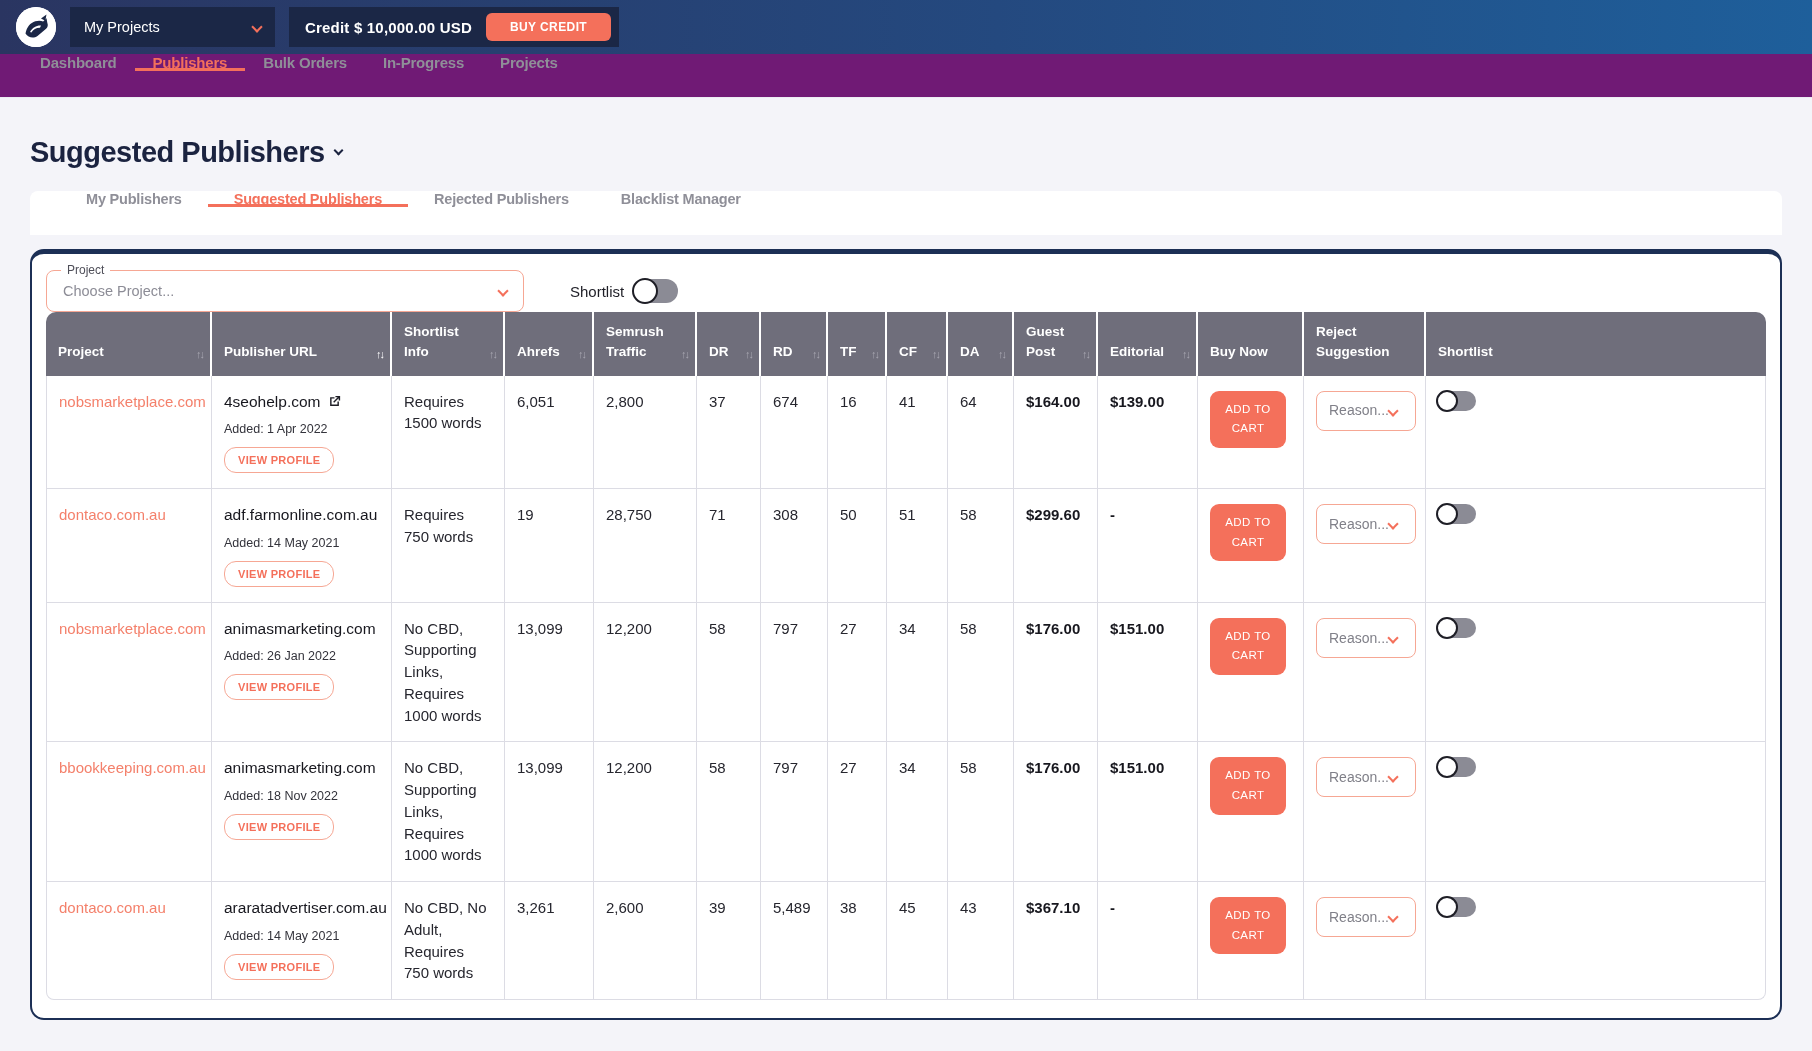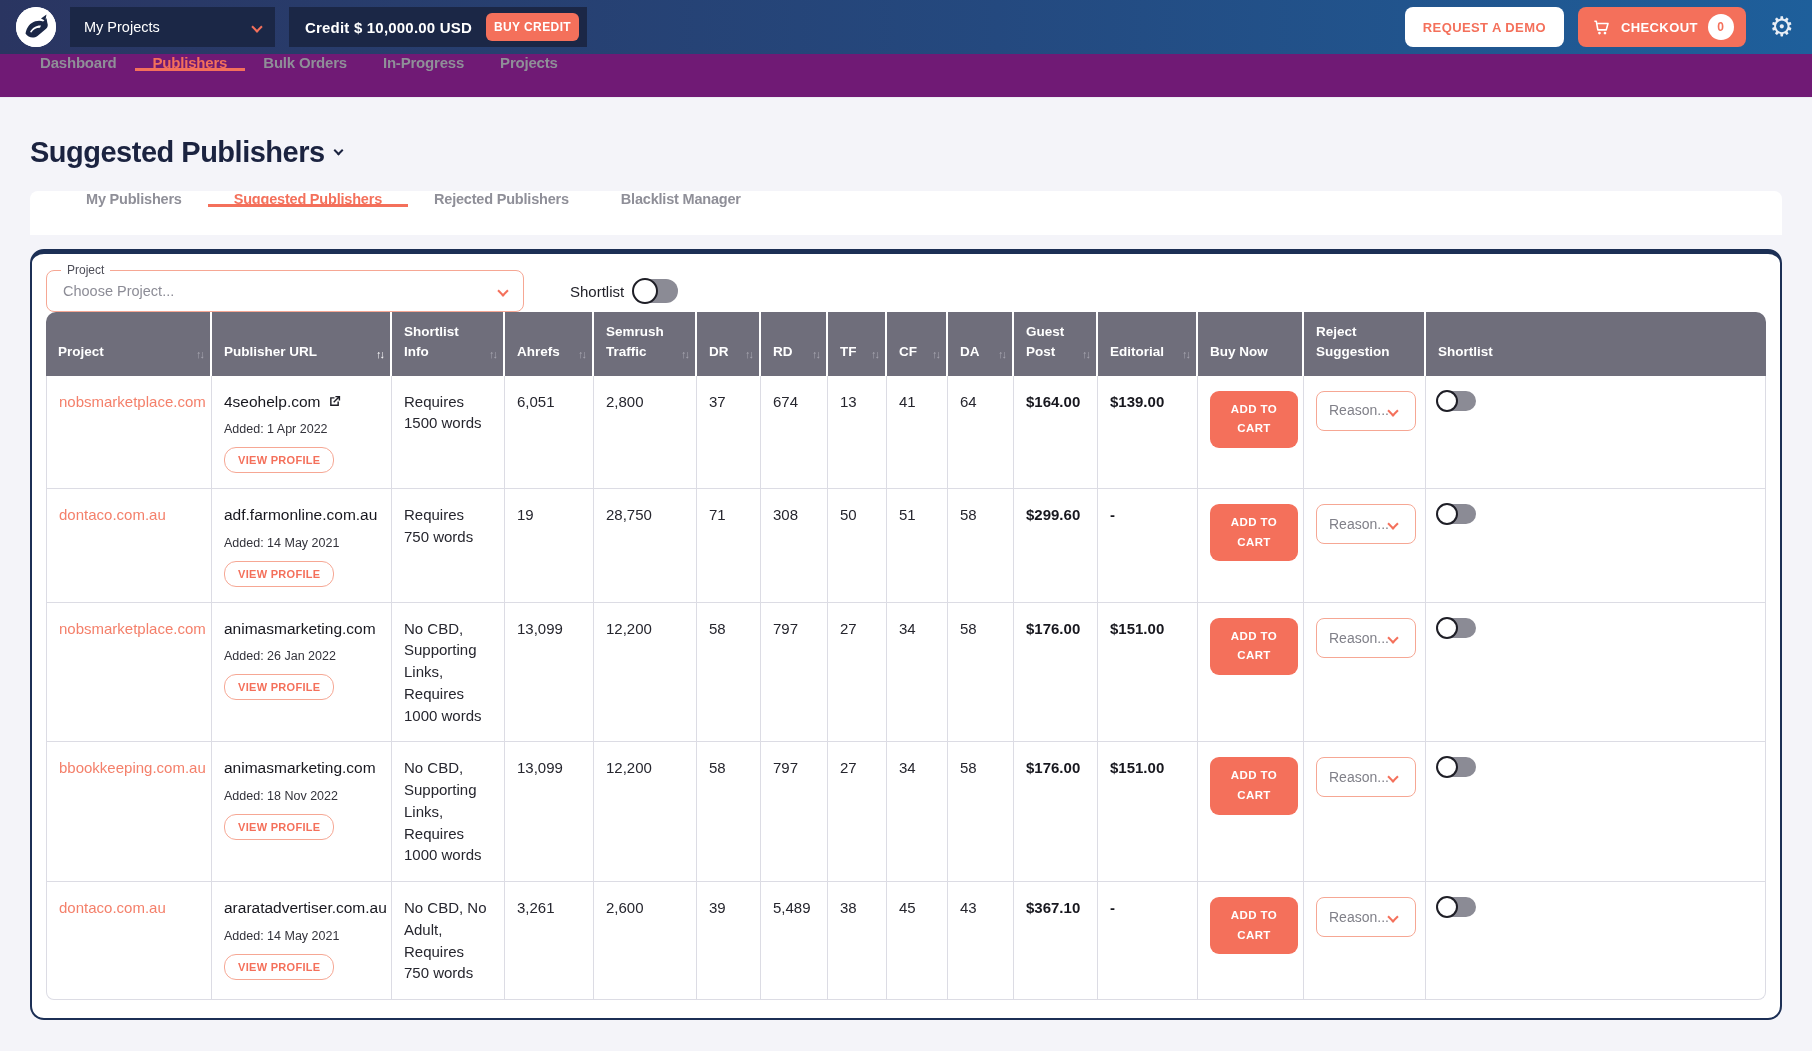--- a/index.html
+++ b/index.html
@@ -21,21 +21,21 @@
 
   
   .navbar{height:54px;background:linear-gradient(90deg,#2A3561 0%,#24497F 55%,#1E5F9B 100%);
     display:flex;align-items:center;padding:0 18px 0 16px;gap:14px;}
   .logo{width:40px;height:40px;border-radius:50%;background:#fff;display:flex;align-items:center;justify-content:center;flex:0 0 auto;}
   .nav-pill{background:var(--navy);border-radius:0;height:40px;display:flex;align-items:center;}
   .proj-select{width:205px;padding:0 14px;justify-content:space-between;cursor:pointer;}
   .proj-select span{color:#fff;font-size:14.5px;}
   .credit-pill{padding:0 8px 0 16px;gap:14px;}
   .credit-pill b{color:#fff;font-size:15px;letter-spacing:.2px;}
-  .buy-credit{background:var(--accent);color:#fff;border:none;border-radius:6px;height:28px;padding:0 8px;
+  .buy-credit{background:var(--accent);color:#fff;border:none;border-radius:6px;height:28px;padding:0 24px;
     font-weight:bold;font-size:12px;letter-spacing:.4px;cursor:pointer;font-family:inherit;}
   .nav-right{margin-left:auto;display:flex;align-items:center;gap:14px;}
   .req-demo{background:#fff;color:var(--accent);border:none;border-radius:8px;height:40px;padding:0 18px;
     font-weight:bold;font-size:13px;letter-spacing:.4px;cursor:pointer;font-family:inherit;}
   .checkout{background:var(--accent);color:#fff;border:none;border-radius:8px;height:40px;padding:0 12px 0 14px;
     display:flex;align-items:center;gap:10px;font-weight:bold;font-size:13px;letter-spacing:.4px;cursor:pointer;font-family:inherit;}
   .checkout .badge{background:#fff;color:var(--accent);width:26px;height:26px;border-radius:50%;
     display:flex;align-items:center;justify-content:center;font-size:12px;}
   .gear{color:#E9EEF5;font-size:27px;line-height:1;cursor:pointer;margin-left:10px;}
 
@@ -93,22 +93,22 @@
   tbody td:first-child{border-left:1px solid var(--line);}
   tbody tr:last-child td:first-child{border-bottom-left-radius:8px;}
   tbody tr:last-child td:last-child{border-bottom-right-radius:8px;}
   a.project-link{color:#F4806B;text-decoration:none;cursor:pointer;font-size:15px;}
   .pub-line{display:flex;align-items:center;gap:6px;font-size:15.5px;color:#17171E;}
   .pub-line .url{cursor:pointer;}
   .added{font-size:12.5px;color:#33333B;margin-top:7px;}
   .view-profile{margin-top:9px;background:#fff;border:1px solid var(--accent-soft);color:var(--accent);
     border-radius:12px;height:26px;padding:0 13px;font-weight:bold;font-size:11px;letter-spacing:.3px;cursor:pointer;font-family:inherit;}
   td.price{font-weight:bold;color:#17171E;}
-  .add-cart{background:var(--accent);border:none;border-radius:9px;color:#fff;font-weight:bold;font-size:11.5px;
-    letter-spacing:.4px;width:88px;padding:9px 6px;line-height:1.7;cursor:pointer;font-family:inherit;}
+  .add-cart{background:var(--accent);border:none;border-radius:9px;color:#fff;font-weight:normal;font-size:11.5px;
+    letter-spacing:.4px;width:76px;padding:9px 6px;line-height:1.7;cursor:pointer;font-family:inherit;}
   .reason-select{border:1px solid var(--accent-soft);border-radius:8px;height:40px;width:100px;
     display:flex;align-items:center;justify-content:flex-start;padding:0 10px 0 12px;cursor:pointer;}
   .reason-select span{color:#808089;font-size:14px;}
 </style>
 </head>
 <body>
 
 <div class="navbar">
   <div class="logo">
     <svg width="40" height="40" viewBox="0 0 40 40">
@@ -118,33 +118,20 @@
       <path fill="#ffffff" d="M14 25c2.5-4.5 6.5-6.8 11-6.5l-1 2.2c-3.6-.1-6.8 1.6-8.6 4.8z"></path>
     </svg>
   </div>
   <div class="nav-pill proj-select">
     <span>My Projects</span>
     <i class="chev"></i>
   </div>
   <div class="nav-pill credit-pill">
     <b>Credit $ 10,000.00 USD</b>
     <button class="buy-credit">BUY CREDIT</button>
-  </div>
-  <div class="nav-right">
-    <button class="req-demo">REQUEST A DEMO</button>
-    <button class="checkout">
-      <svg width="19" height="19" viewBox="0 0 24 24" fill="none" stroke="#fff" stroke-width="2" stroke-linejoin="round">
-        <path d="M3 4h2.4l2 11H18l2.2-8H7"></path>
-        <circle cx="9.4" cy="19" r="1.7" fill="#fff" stroke="none"></circle>
-        <circle cx="16.4" cy="19" r="1.7" fill="#fff" stroke="none"></circle>
-      </svg>
-      <span>CHECKOUT</span>
-      <span class="badge">0</span>
-    </button>
-    <span class="gear">⚙</span>
   </div>
 </div>
 
 <div class="main-nav">
     <div class="item">Dashboard</div>
     <div class="item active">Publishers</div>
     <div class="item">Bulk Orders</div>
     <div class="item">In-Progress</div>
     <div class="item">Projects</div>
   </div>
@@ -227,21 +214,21 @@
         </svg>
       </div>
       <div class="added">Added: 1 Apr 2022</div>
       <button class="view-profile">VIEW PROFILE</button>
     </td>
     <td>Requires 1500 words</td>
     <td>6,051</td>
     <td>2,800</td>
     <td>37</td>
     <td>674</td>
-    <td>13</td>
+    <td>16</td>
     <td>41</td>
     <td>64</td>
     <td class="price">$164.00</td>
     <td class="price">$139.00</td>
     <td><button class="add-cart">ADD TO CART</button></td>
     <td>
       <div class="reason-select">
         <span>Reason...</span>
         <i class="chev"></i>
       </div>

